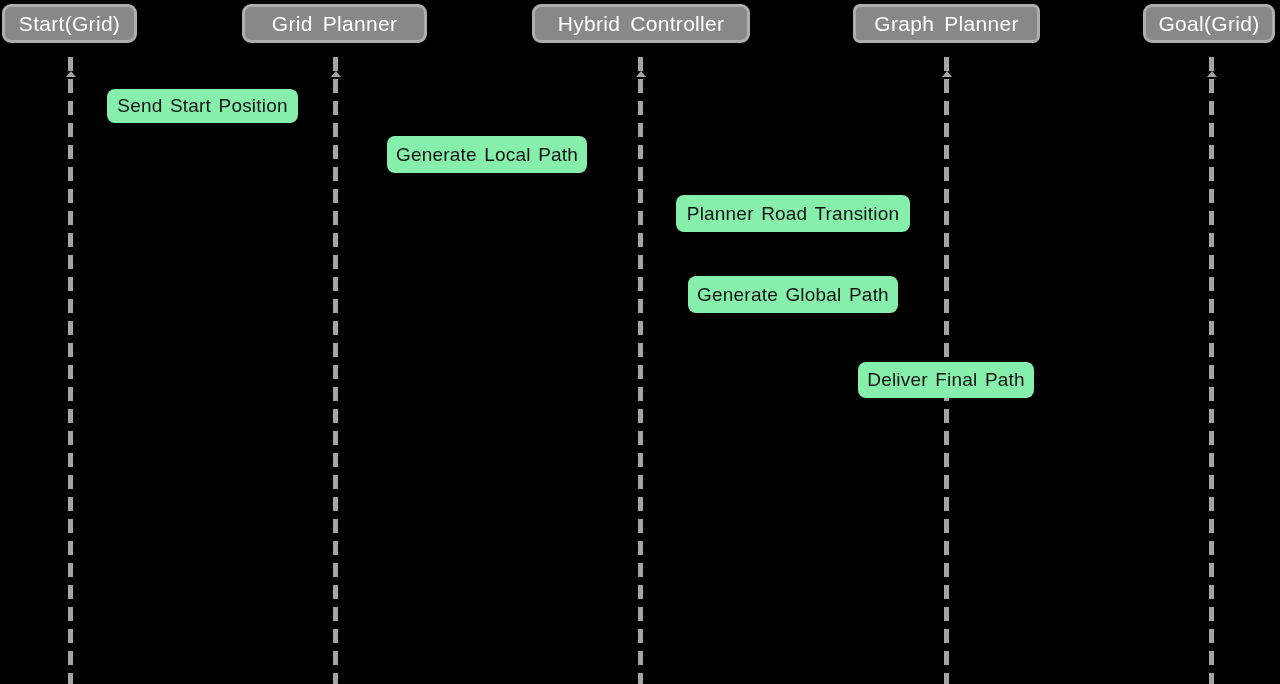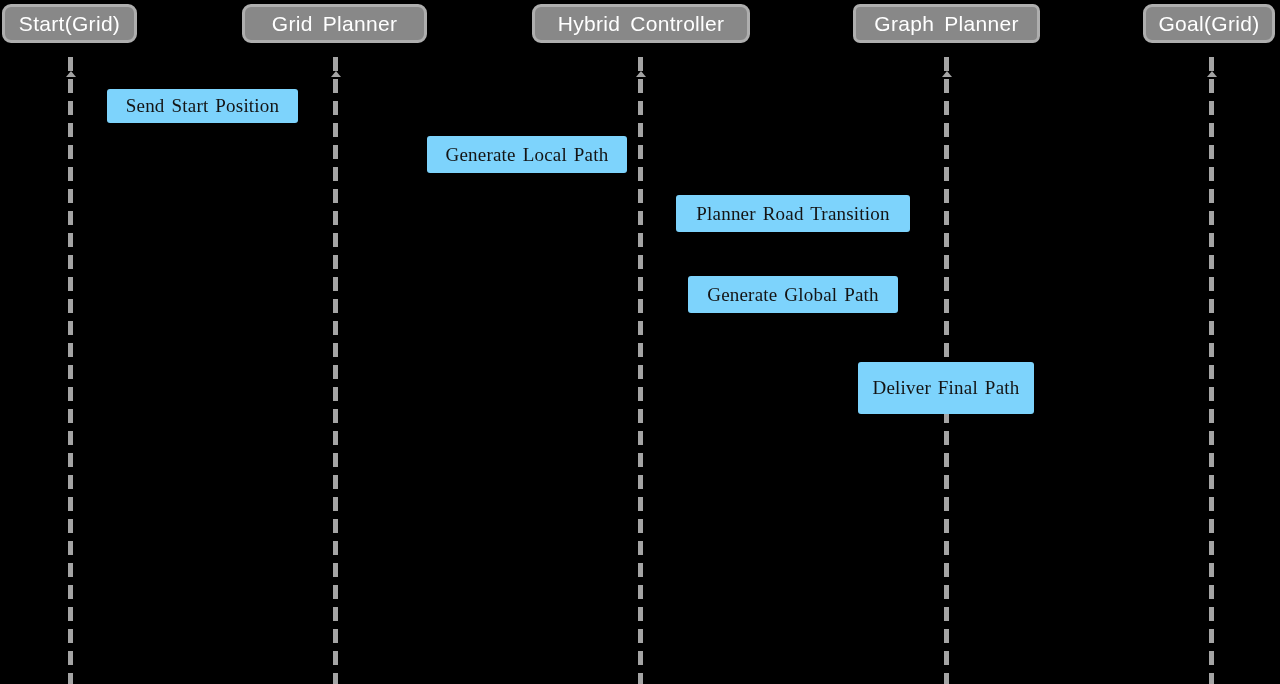--- a/index.html
+++ b/index.html
@@ -72,38 +72,37 @@
   .l0 { left: 68px; }
   .l1 { left: 333px; }
   .l2 { left: 638px; }
   .l3 { left: 944px; }
   .l4 { left: 1209px; }
 
   
   .message {
     position: absolute;
     box-sizing: border-box;
-    background: #7dd3fc;
+    background: #86efac;
     color: #141414;
     font-size: 19px;
     letter-spacing: 0.2px;
     word-spacing: 2px;
-    border-radius: 3px;
+    border-radius: 8px;
     display: flex;
     align-items: center;
     justify-content: center;
     white-space: nowrap;
     z-index: 3;
-    font-family: Liberation Serif, serif;
   }
   .m0 { left: 107px; top: 89px;  width: 191px; height: 34px; }
-  .m1 { left: 387px; top: 136px; width: 200px; height: 37px; margin-left: 40px; }
+  .m1 { left: 387px; top: 136px; width: 200px; height: 37px; }
   .m2 { left: 676px; top: 195px; width: 234px; height: 37px; }
   .m3 { left: 688px; top: 276px; width: 210px; height: 37px; }
-  .m4 { left: 858px; top: 362px; width: 176px; height: 52px; }
+  .m4 { left: 858px; top: 362px; width: 176px; height: 36px; }
 </style>
 </head>
 <body>
 
 <div class="canvas">
 
   <div class="actor a0">Start(Grid)</div>
   <div class="actor a1">Grid Planner</div>
   <div class="actor a2">Hybrid Controller</div>
   <div class="actor a3">Graph Planner</div>

